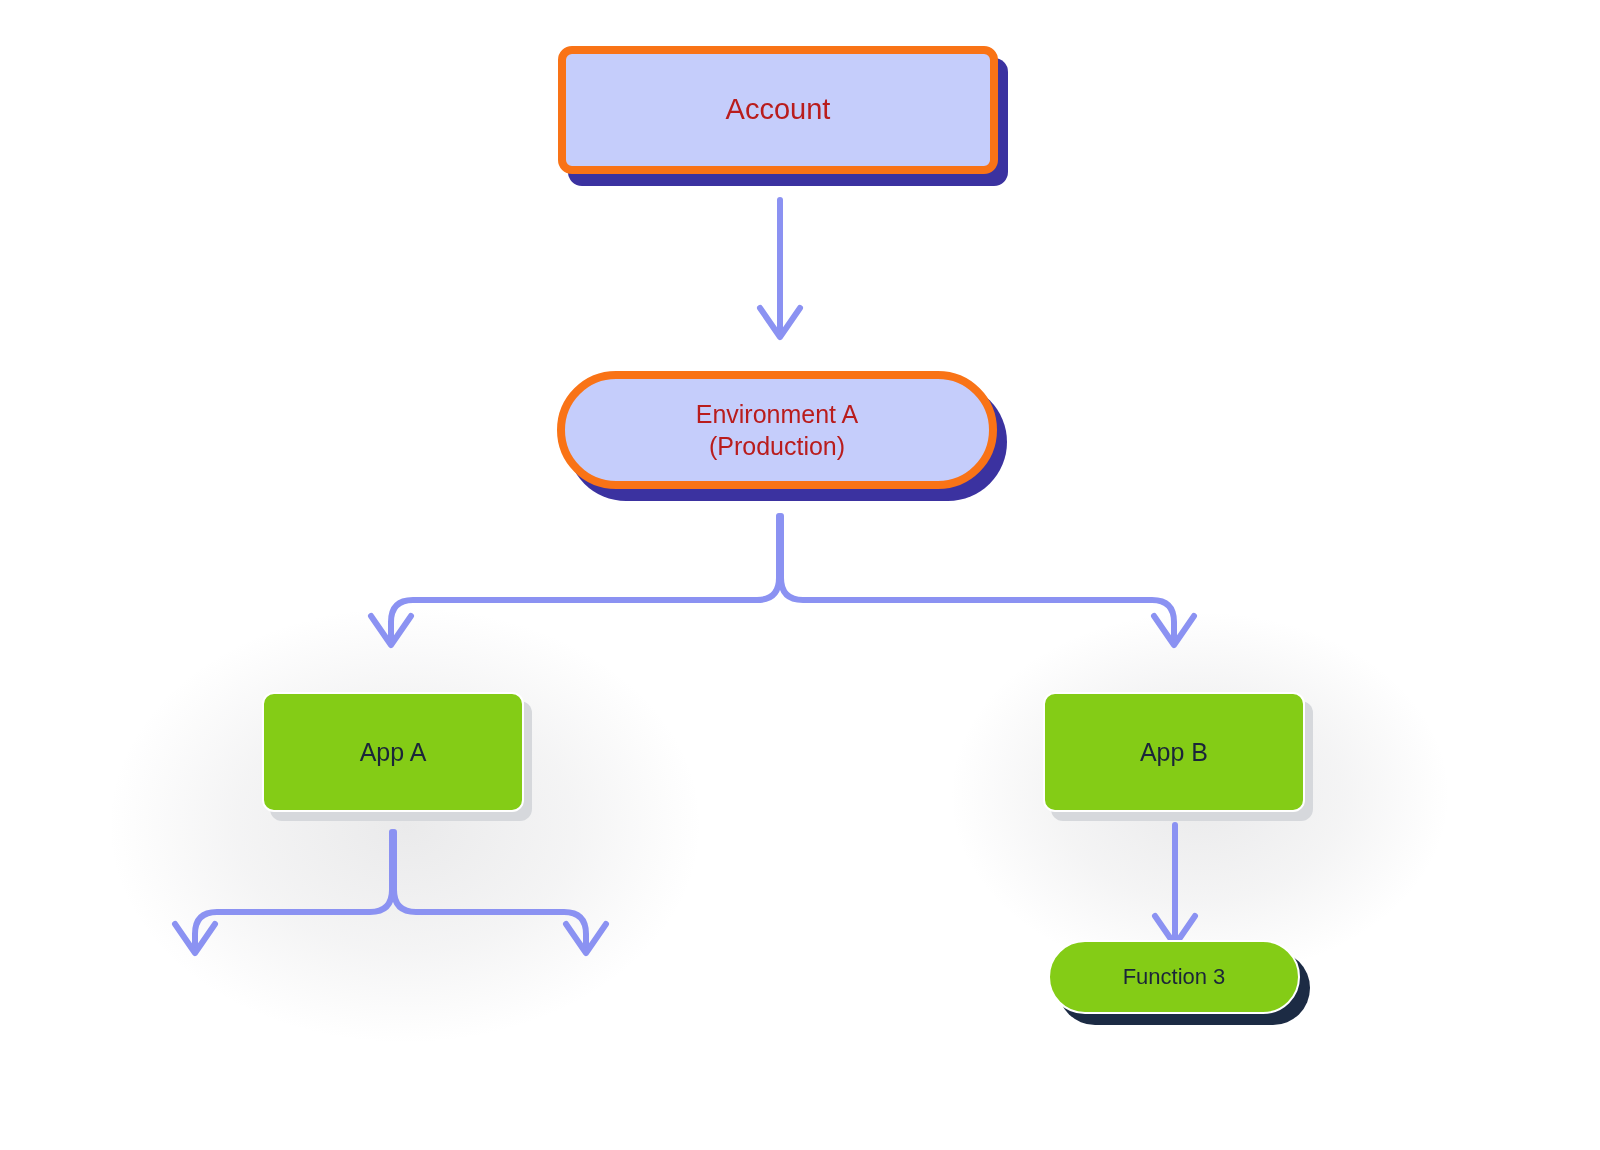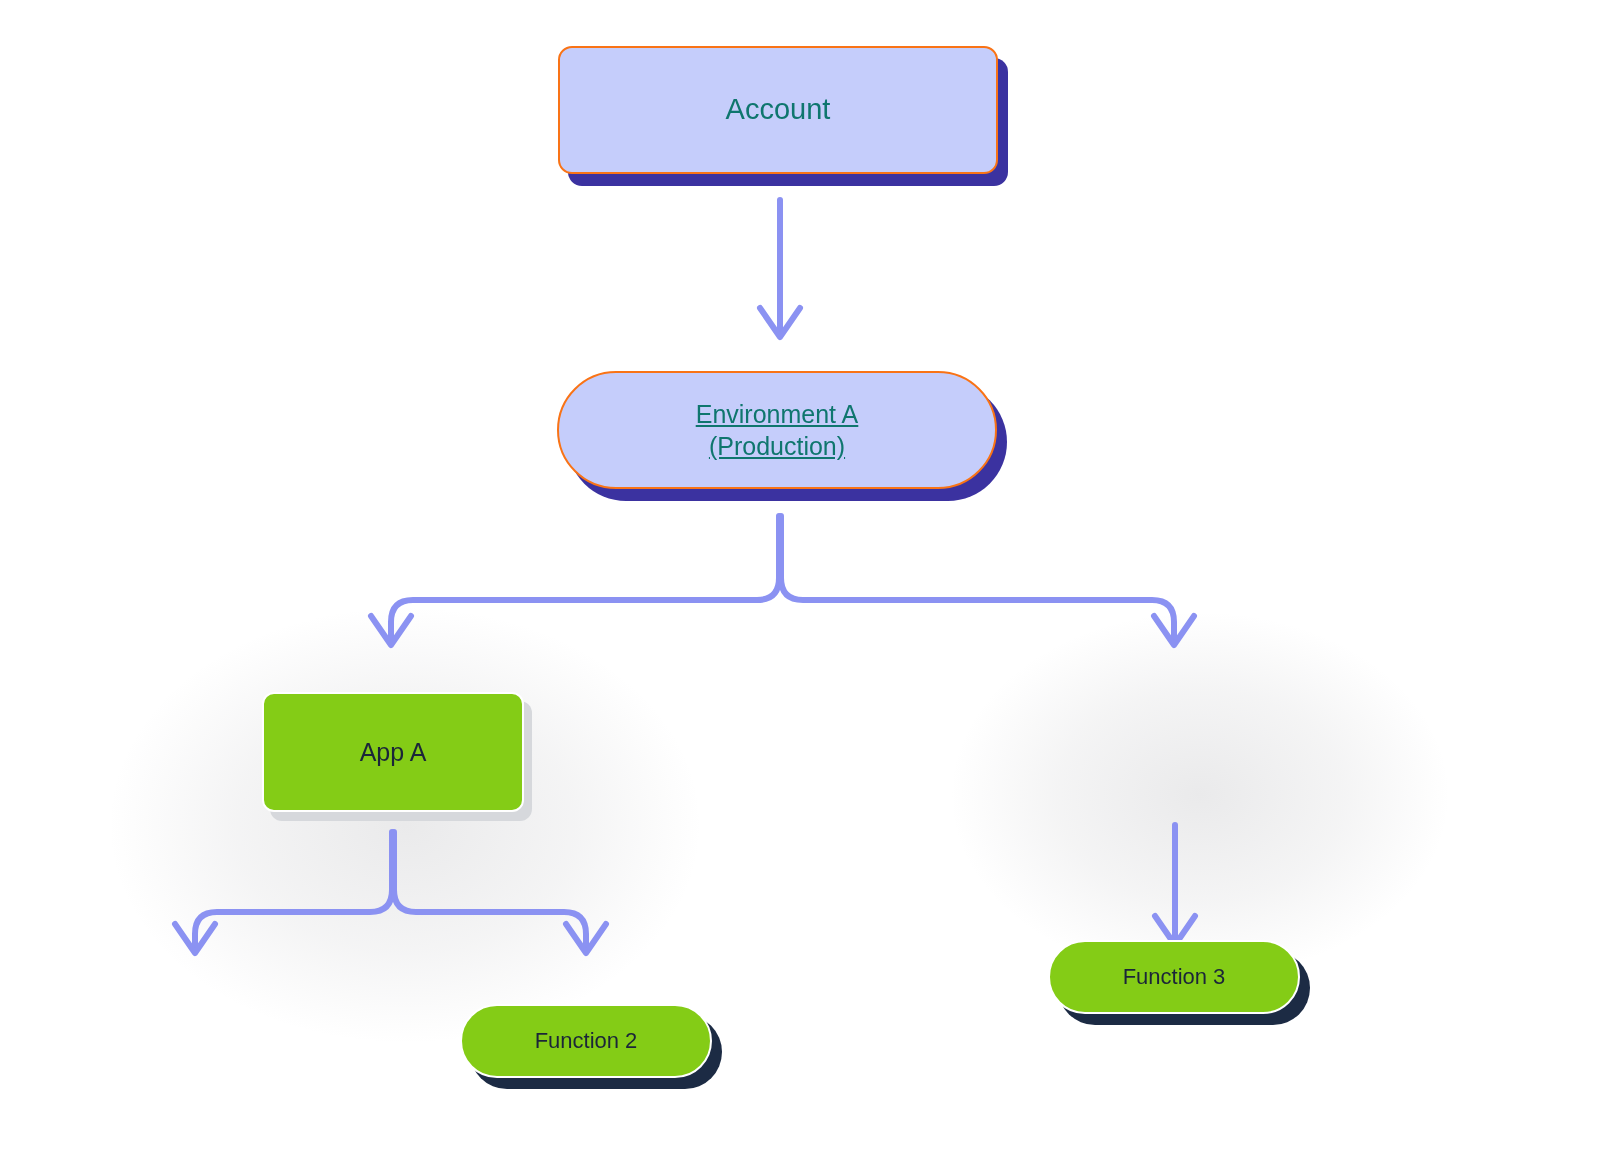--- a/index.html
+++ b/index.html
@@ -62,22 +62,22 @@
     line-height: 1.3;
   }
   .node .label {
     display: block;
     white-space: pre-line;
   }
 
   
   .node.indigo {
     background: #c5cdfb;
-    color: #0f766e;
-    border: 2px solid #f97316;
+    color: #b91c1c;
+    border: 8px solid #f97316;
   }
   
   .node.slate {
     background: #84cc16;
     color: #1b2539;
     border: 2px solid #ffffff;
   }
 
   
   #node-account {
@@ -86,21 +86,20 @@
     border-radius: 14px;
     font-size: 29px;
     box-shadow: 10px 12px 0 0 #3b32a0;
   }
   #node-environment-a {
     left: 557px; top: 371px;
     width: 440px; height: 118px;
     border-radius: 60px;
     font-size: 25px;
     box-shadow: 10px 12px 0 0 #3b32a0;
-    text-decoration: underline;
   }
   #node-app-a {
     left: 262px; top: 692px;
     width: 262px; height: 120px;
     border-radius: 12px;
     font-size: 25px;
     box-shadow: 8px 9px 0 0 #d6d8dc;
   }
   #node-app-b {
     left: 1043px; top: 692px;
@@ -178,23 +177,23 @@
 
   <div class="node indigo" id="node-environment-a">
     <span class="label">Environment A
 (Production)</span>
   </div>
 
   <div class="node slate" id="node-app-a">
     <span class="label">App A</span>
   </div>
 
+  <div class="node slate" id="node-app-b">
+    <span class="label">App B</span>
+  </div>
 
 
-  <div class="node slate" id="node-function-2">
-    <span class="label">Function 2</span>
-  </div>
 
   <div class="node slate" id="node-function-3">
     <span class="label">Function 3</span>
   </div>
 
 </div>
 
 </body></html>

